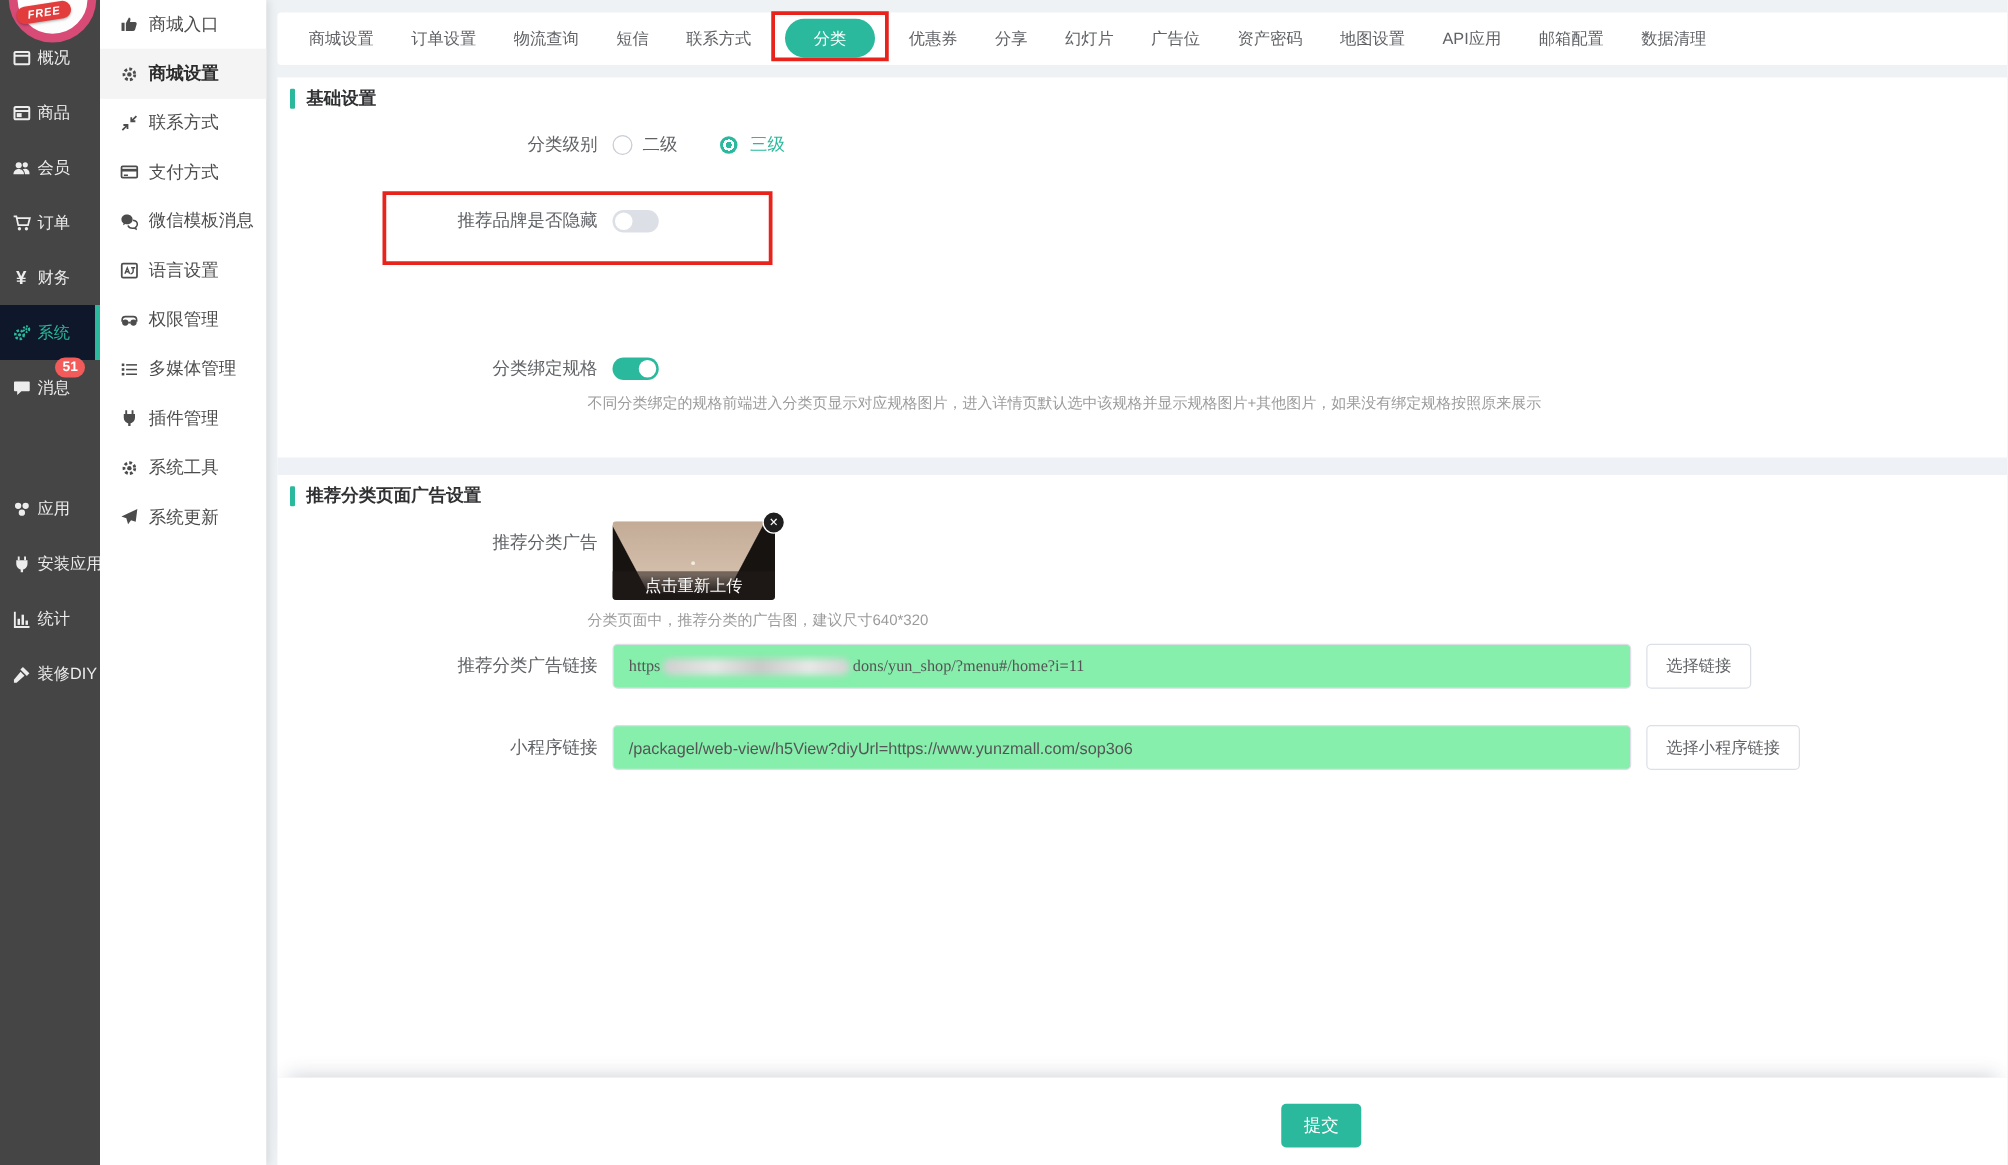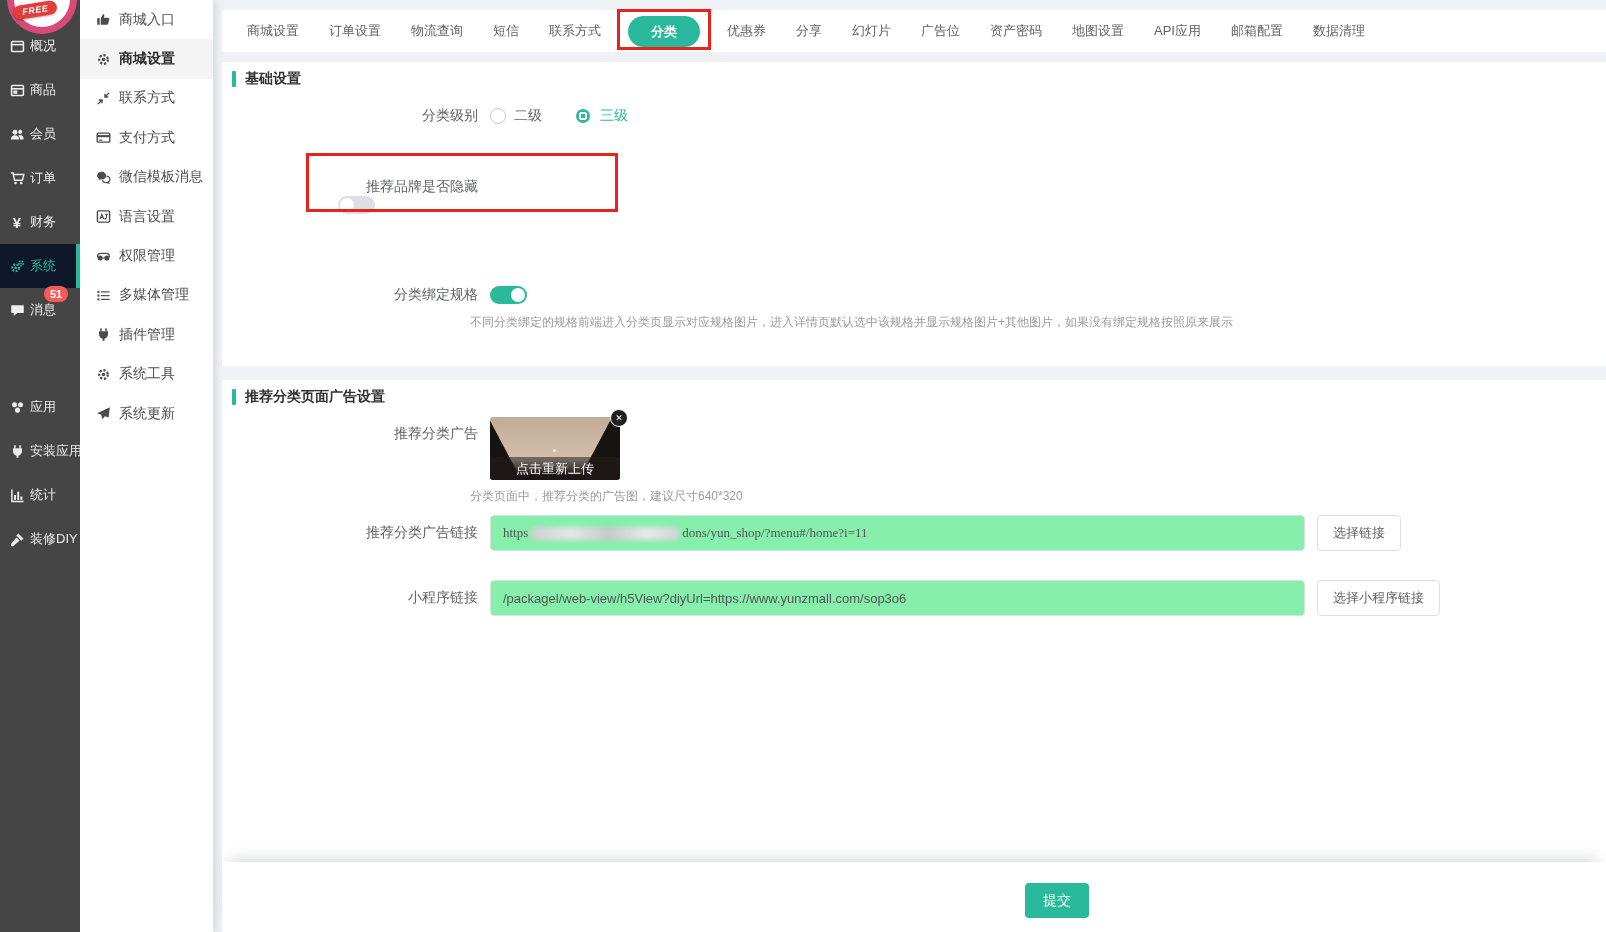--- a/index.html
+++ b/index.html
@@ -30,21 +30,21 @@
            box-shadow:3px 0 7px rgba(0,0,0,.10);}
   .sub-item{height:39.4px;display:flex;align-items:center;padding-left:15px;gap:8px;color:#4c4c4c;
             font-size:14px;cursor:pointer;white-space:nowrap;}
   .sub-item .ric{color:#4c4c4c;}
   .sub-item.sel{background:#f4f4f4;font-weight:bold;color:#2b2b2b;}
 
   
   .tabbar{position:absolute;left:222px;top:10px;right:0;height:42px;background:#fff;display:flex;
           align-items:center;padding-left:10px;border-radius:3px 0 0 3px;}
   .tab{padding:0 15px;font-size:13px;color:#606266;white-space:nowrap;cursor:pointer;}
-  .tab-pill-wrap{position:relative;margin:16px 12px;font-weight:bold;}
+  .tab-pill-wrap{position:relative;margin:16px 12px;}
   .tab-pill{background:var(--green);color:#fff;border-radius:16px;padding:8px 23px;font-size:13px;
             cursor:pointer;white-space:nowrap;}
   .annot-tab{position:absolute;left:-11px;right:-11px;top:-13px;bottom:-9px;border:3px solid var(--red);
              pointer-events:none;z-index:3;}
 
   
   .card{position:absolute;left:222px;top:62px;right:0;height:800px;background:#fff;}
   .sec-head{position:absolute;left:10px;display:flex;align-items:center;gap:9px;font-weight:bold;
             font-size:14px;color:#303133;}
   .sec-bar{width:4px;height:16px;background:var(--green);border-radius:1px;}
@@ -375,21 +375,21 @@
     <div class="frow" style="top:40px;height:28px;">
       <span class="flabel">分类级别</span>
       <span class="fctrl">
         <span class="radio"></span>
         <span class="radio-lab">二级</span>
         <span class="radio checked"></span>
         <span class="radio-lab green" style="margin-left:10px;">三级</span>
       </span>
     </div>
 
-    <div class="frow" style="top:116px;height:28px;flex-direction:column;">
+    <div class="frow" style="top:101px;height:28px;">
       <span class="flabel">推荐品牌是否隐藏</span>
       <span class="fctrl">
           <span class="switch"></span>
         </span>
     </div>
     <div class="annot-row"></div>
 
 
     <div class="frow" style="top:219px;height:28px;">
       <span class="flabel">分类绑定规格</span>

